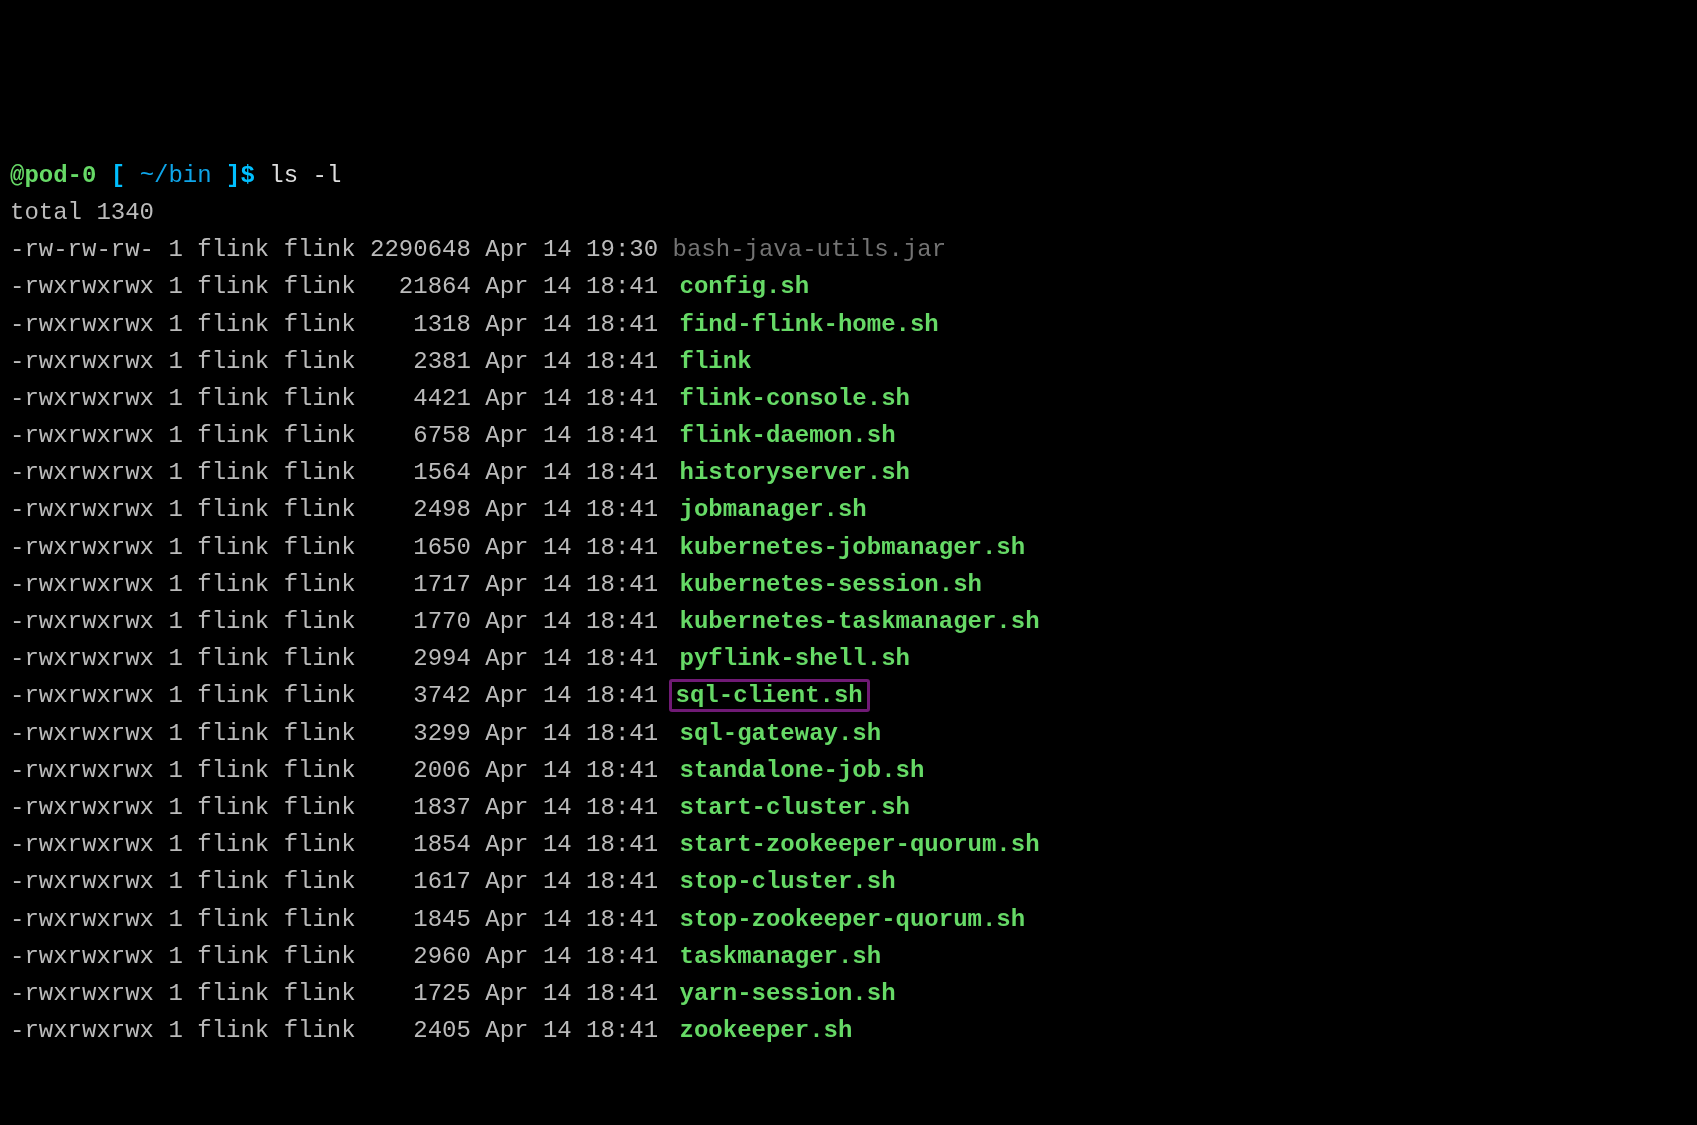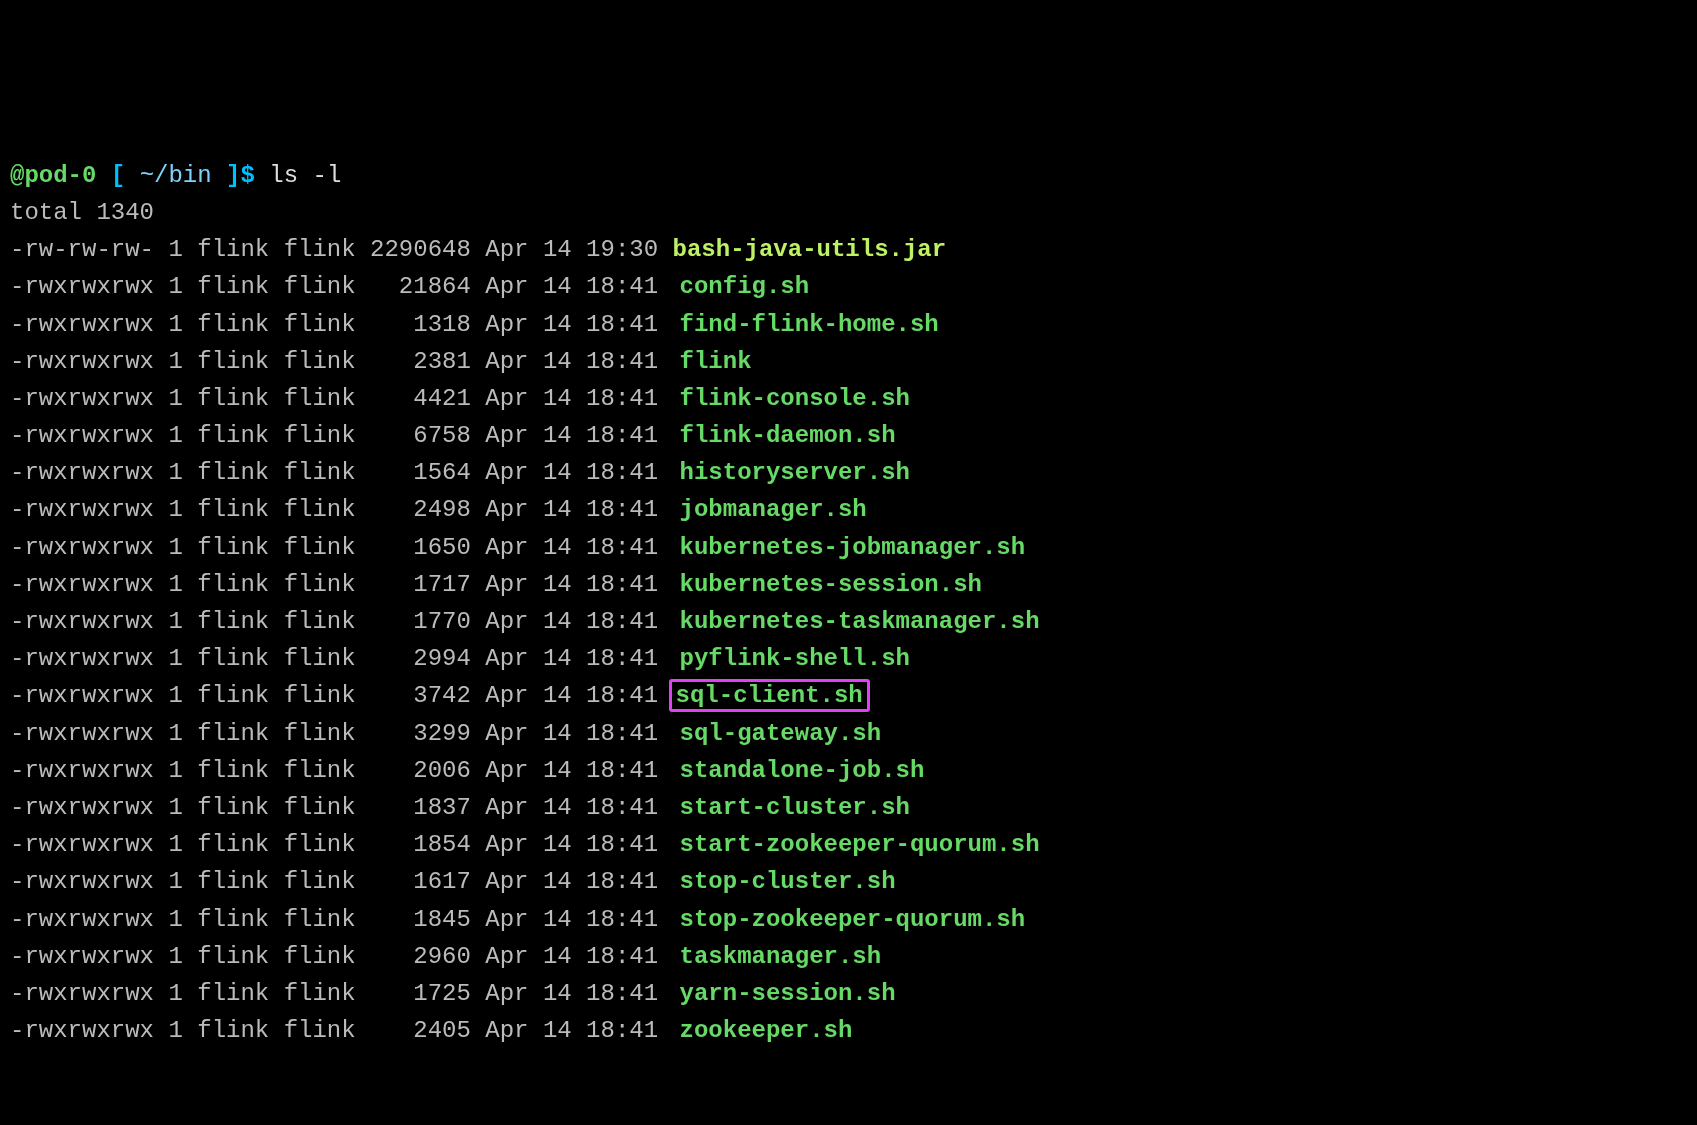--- a/index.html
+++ b/index.html
@@ -18,43 +18,43 @@
     }
     .prompt-host {
       color: #66d966;
       font-weight: bold;
     }
     .prompt-bracket {
       color: #00bfff;
       font-weight: bold;
     }
     .prompt-cwd {
-      color: #7dd3fc;
+      color: #0ea5e9;
     }
     .prompt-dollar {
       color: #00bfff;
       font-weight: bold;
     }
     .cmd {
       color: #dddddd;
     }
     .total-line {
       color: #bbbbbb;
     }
     .filename-red {
-      color: #bef264;
-      font-weight: bold;
+      color: #737373;
+      font-weight: normal;
     }
     .filename-green {
       color: #66d966;
       font-weight: bold;
       margin-left: 7px;
     }
     .highlighted {
-      border: 3px solid #d946ef;
+      border: 3px solid #701a75;
       padding: 0 4px;
       margin-left: -4px;
       border-radius: 3px;
     }
     #listing {
       display: block;
     }
     .row {
       display: block;
     }

